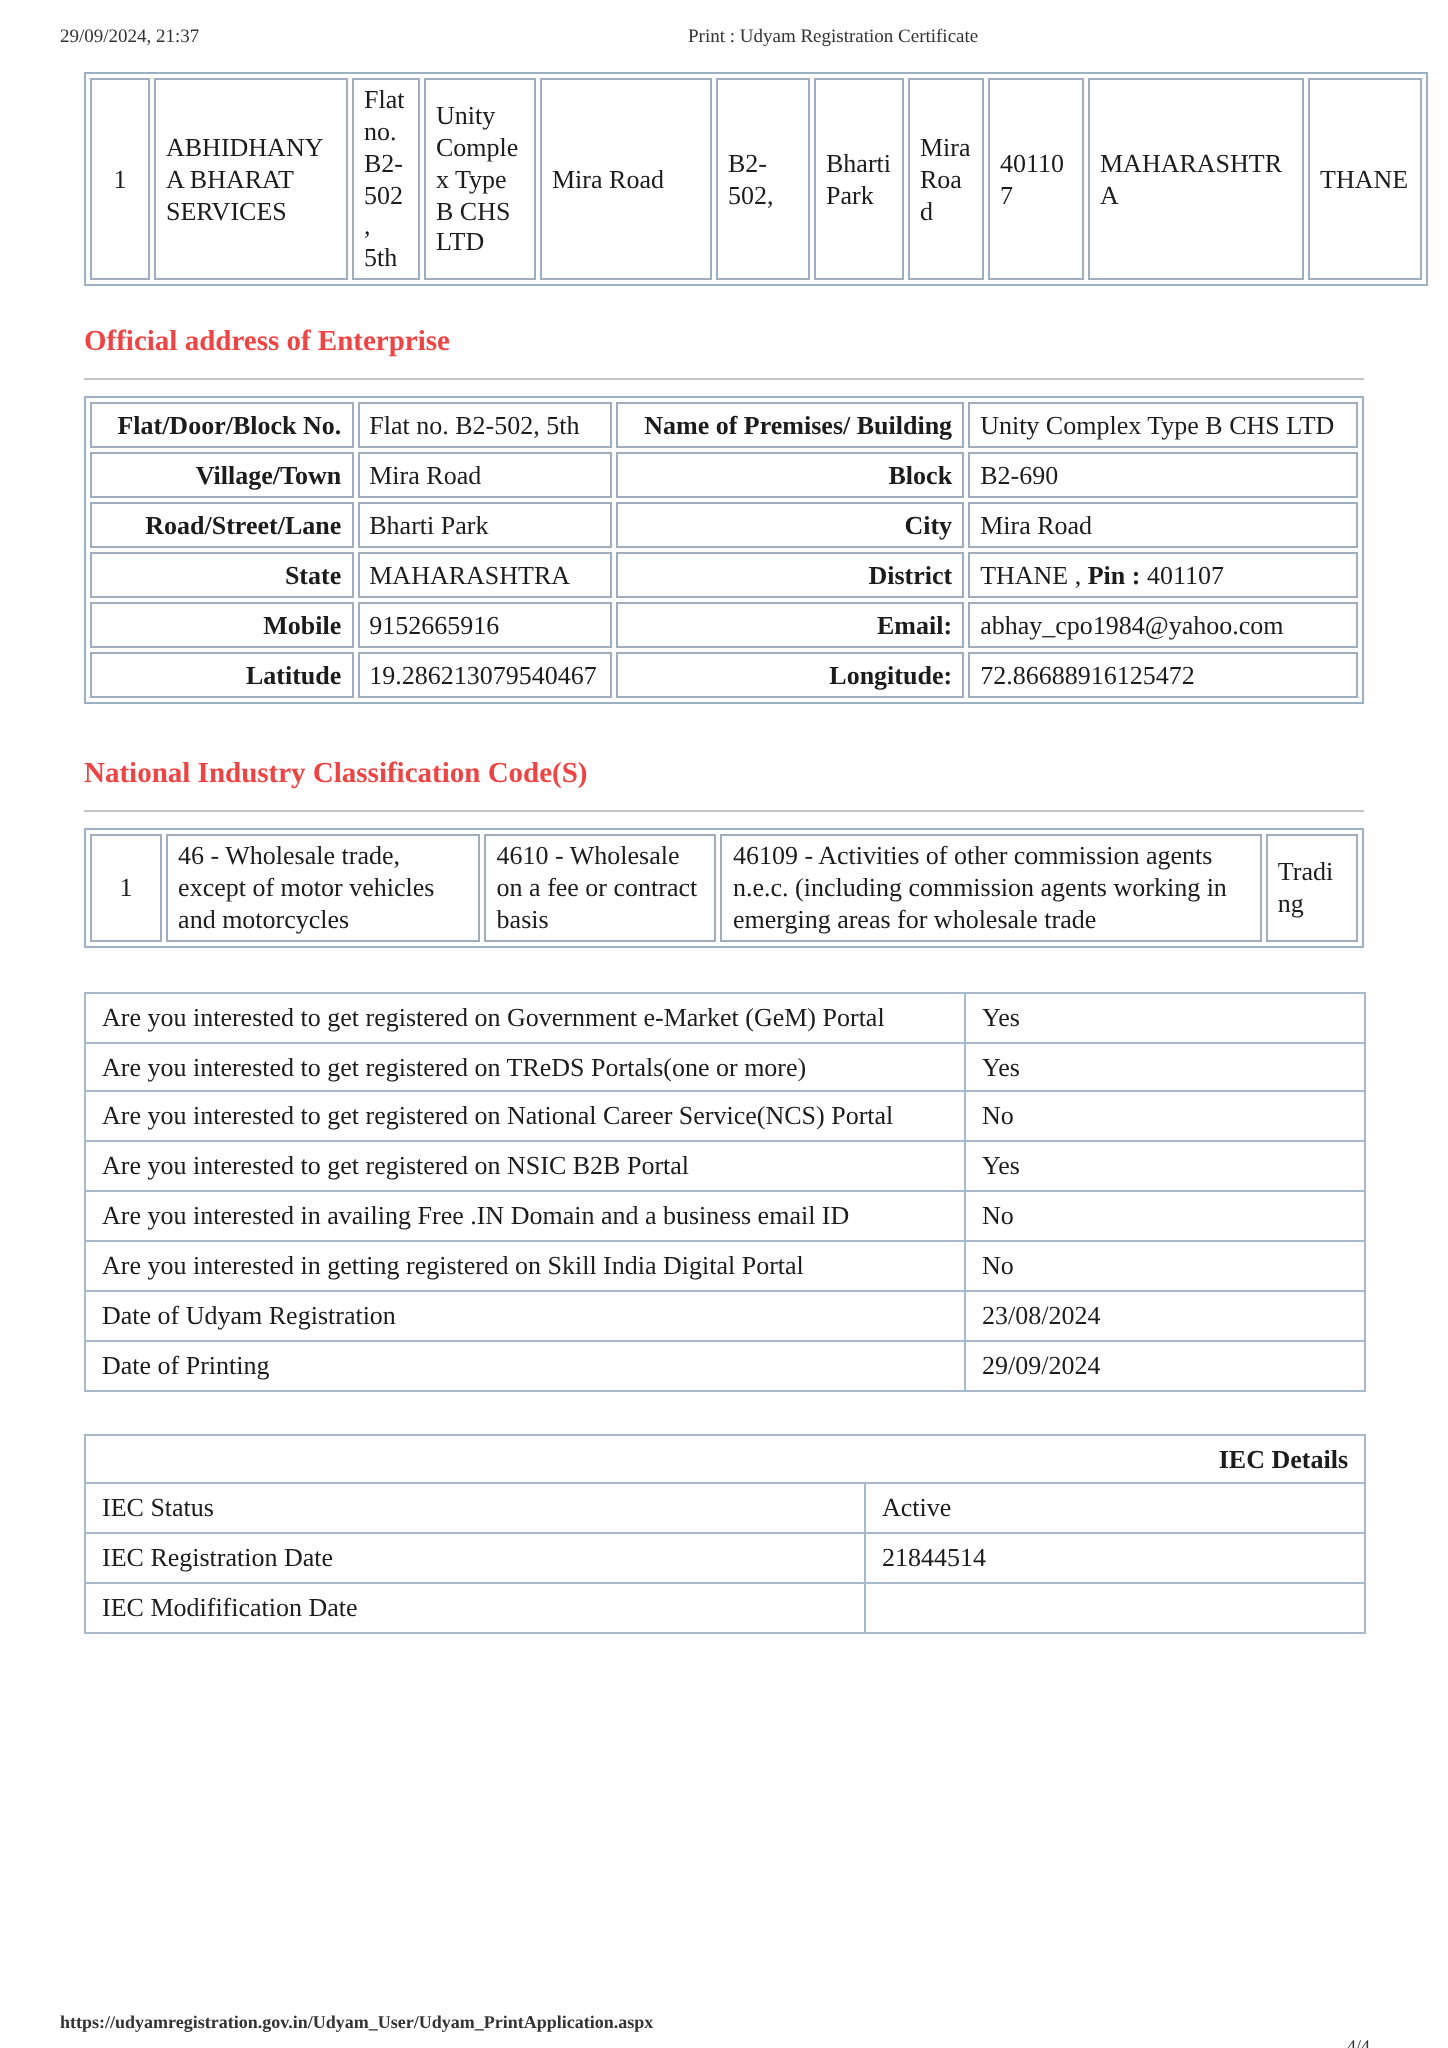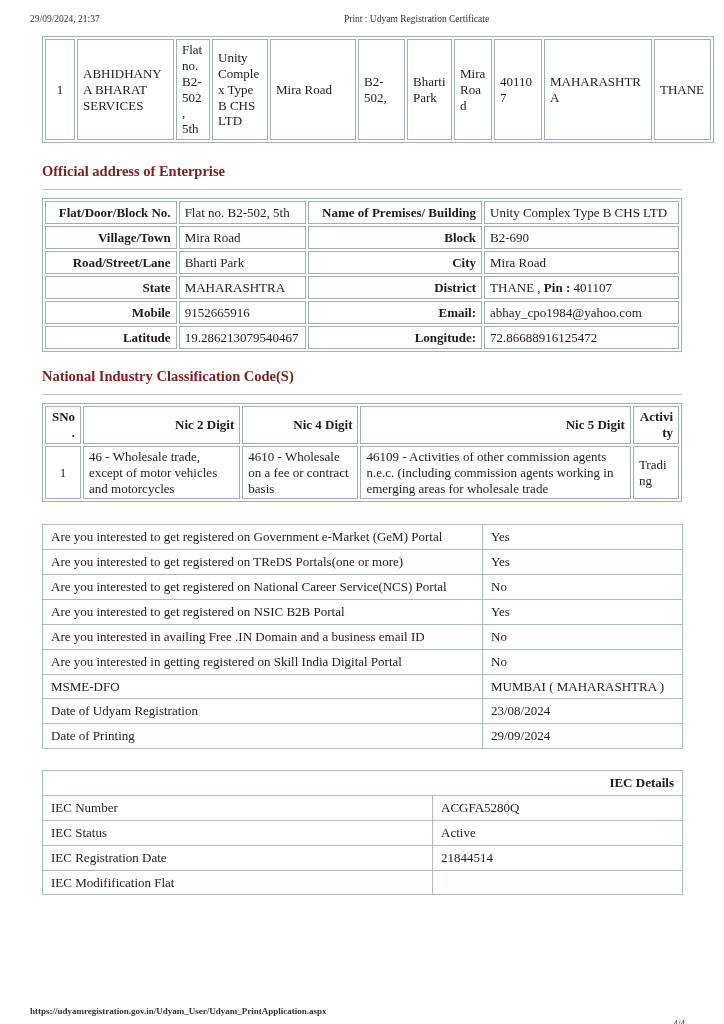--- a/index.html
+++ b/index.html
@@ -16,21 +16,21 @@
   
   .print-header { position: absolute; top: 14px; left: 0; width: 100%; font-size: 9.5px; color: #333; }
   .ph-date { position: absolute; left: 30px; top: 0; white-space: nowrap; }
   .ph-title { position: absolute; left: 344px; top: 0; white-space: nowrap; }
   .print-footer { position: absolute; bottom: 18px; left: 0; width: 100%; font-size: 9px; color: #333; }
   .pf-url { position: absolute; left: 30px; top: 0; white-space: nowrap; font-weight: bold; }
   .pf-page { position: absolute; right: 32px; top: 12px; white-space: nowrap; }
 
   .content { position: absolute; top: 36px; left: 42px; width: 640px; }
 
-  h2.sec { font-size: 14.5px; font-weight: bold; color: #7f1d1d; margin-top: 20px; }
+  h2.sec { font-size: 14.5px; font-weight: bold; color: #ef4444; margin-top: 20px; }
   hr.sec-rule { border: none; border-top: 1px solid #c3c3c3; margin-top: 9px; }
 
   table { width: 100%; table-layout: fixed; font-size: 13px; line-height: 1.22; color: #1c1c1c; }
   td { word-wrap: break-word; }
 
   
   table.spaced {
     border-collapse: separate;
     border-spacing: 2px;
     border: 1px solid #9db1c5;
@@ -140,39 +140,32 @@
       </tr>
       <tr>
         <td class="b">Latitude</td>
         <td>19.286213079540467</td>
         <td class="b">Longitude:</td>
         <td>72.86688916125472</td>
       </tr>
     </tbody>
       </table>
 
-    <h2 class="sec" style="margin-top:16px">National Industry Classification Code(S)</h2>
+    <h2 class="sec" style="margin-top:27px">National Industry Classification Code(S)</h2>
     <hr class="sec-rule">
 
     <table class="spaced nic-table">
       <colgroup>
         <col style="width:36px">
           <col style="width:157px">
           <col style="width:116px">
           <col style="width:270px">
           <col style="width:46px">
       </colgroup>
       <tbody>
-          <tr>
-        <td class="b">SNo.</td>
-        <td class="b">Nic 2 Digit</td>
-        <td class="b">Nic 4 Digit</td>
-        <td class="b">Nic 5 Digit</td>
-        <td class="b">Activity</td>
-      </tr>
       <tr>
         <td class="center">1</td>
         <td>46 - Wholesale trade, except of motor vehicles and motorcycles</td>
         <td>4610 - Wholesale on a fee or contract basis</td>
         <td>46109 - Activities of other commission agents n.e.c. (including commission agents working in emerging areas for wholesale trade</td>
         <td>Trading</td>
       </tr>
     </tbody>
       </table>
 
@@ -200,57 +193,49 @@
       </tr>
       <tr>
         <td>Are you interested in availing Free .IN Domain and a business email ID</td>
         <td>No</td>
       </tr>
       <tr>
         <td>Are you interested in getting registered on Skill India Digital Portal</td>
         <td>No</td>
       </tr>
       <tr>
-        <td>MSME-DFO</td>
-        <td>MUMBAI ( MAHARASHTRA )</td>
-      </tr>
-      <tr>
         <td>Date of Udyam Registration</td>
         <td>23/08/2024</td>
       </tr>
       <tr>
         <td>Date of Printing</td>
         <td>29/09/2024</td>
       </tr>
     </tbody>
       </table>
 
     <table class="flat iec-table">
       <colgroup>
           <col style="width:390px">
           <col style="width:250px">
         </colgroup>
       <tbody>
           <tr>
         <td colspan="2" class="b">IEC Details</td>
       </tr>
       <tr>
-        <td>IEC Number</td>
-        <td>ACGFA5280Q</td>
-      </tr>
-      <tr>
         <td>IEC Status</td>
         <td>Active</td>
       </tr>
       <tr>
         <td>IEC Registration Date</td>
         <td>21844514</td>
       </tr>
       <tr>
-        <td>IEC Modifification Flat</td>
+        <td>IEC Modifification Date</td>
         <td></td>
       </tr>
     </tbody>
       </table>
 
   </div>
 
   <div class="print-footer">
     <span class="pf-url">https://udyamregistration.gov.in/Udyam_User/Udyam_PrintApplication.aspx</span>
     <span class="pf-page">4/4</span>

